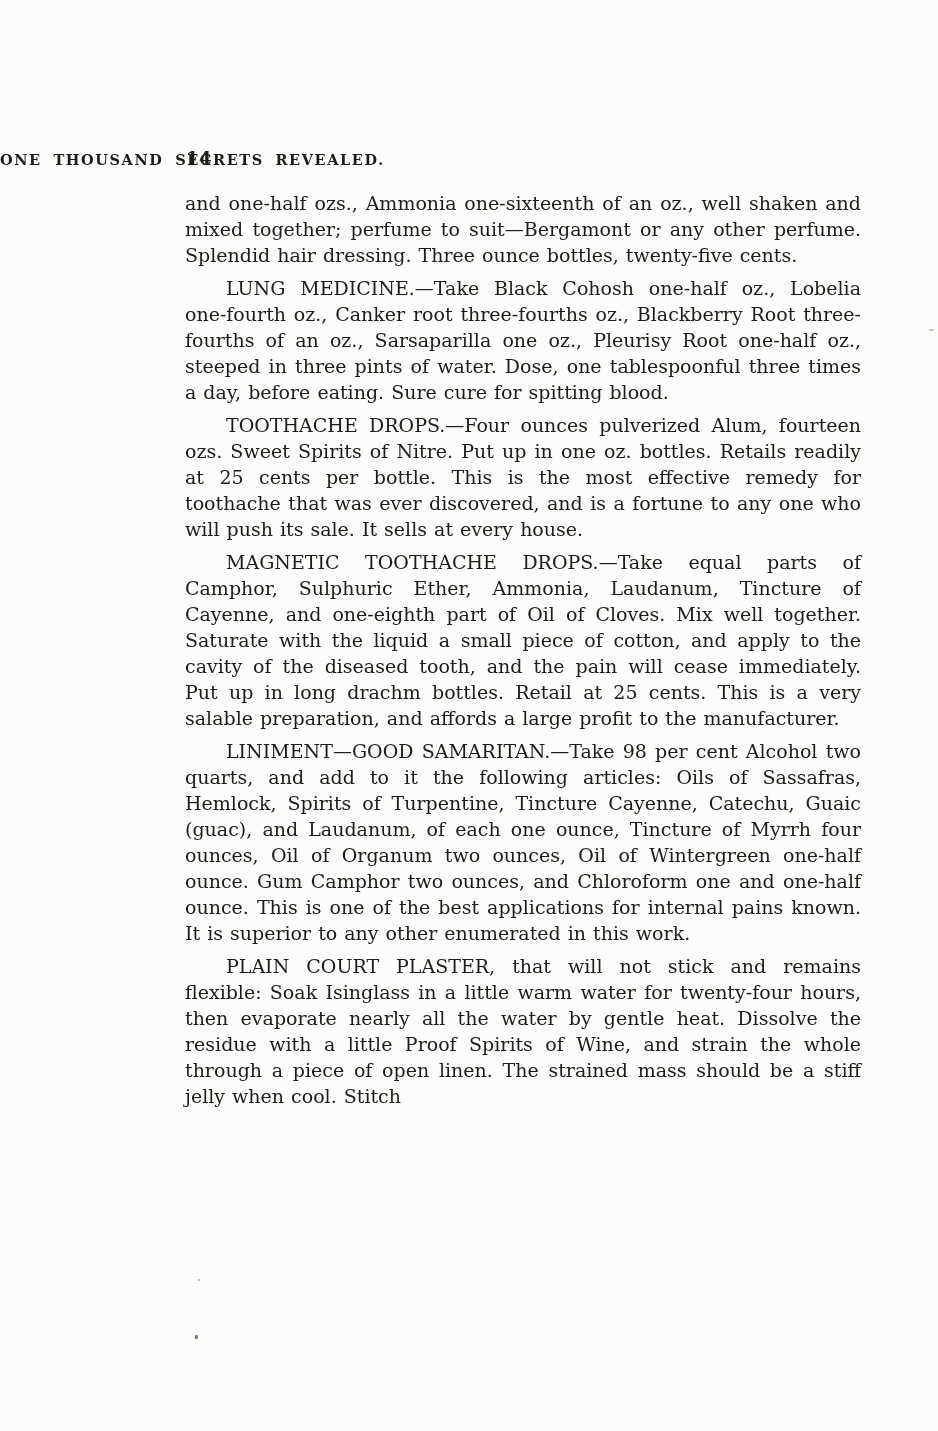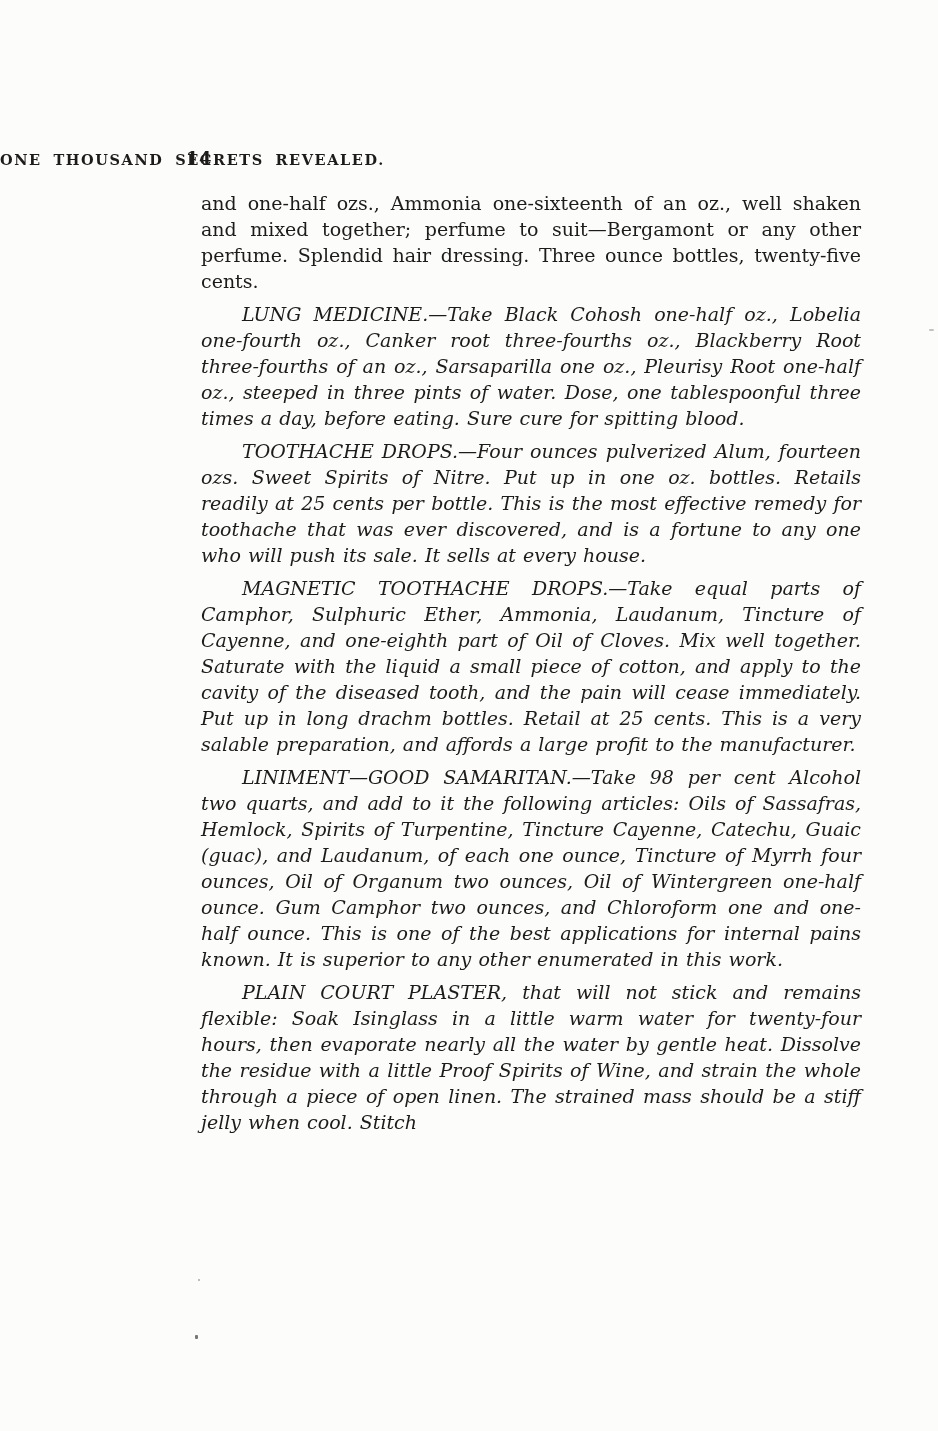--- a/index.html
+++ b/index.html
@@ -46,31 +46,30 @@
     letter-spacing: 1.6px;
     word-spacing: 5px;
   }
   .text-block {
     position: absolute;
     top: 190px;
     left: 185px;
     width: 676px;
   }
   .para {
-    margin: 0 0 7px 16px;
+    margin: 0 0 7px 0;
     font-size: 19px;
     line-height: 26px;
     text-align: justify;
     text-justify: inter-word;
     hyphens: none;
     word-spacing: 1px;
   }
   .para.indent {
     text-indent: 41px;
-    font-style: italic;
   }
   .ink-speck {
     position: absolute;
     background: #5a5650;
     border-radius: 1px;
   }
   .speck-1 { left: 195px; top: 1335px; width: 3px; height: 4px; opacity: .8; }
   .speck-2 { left: 198px; top: 1279px; width: 2px; height: 2px; opacity: .5; }
   .speck-3 { left: 929px; top: 329px; width: 5px; height: 2px; opacity: .35; }
 </style>

